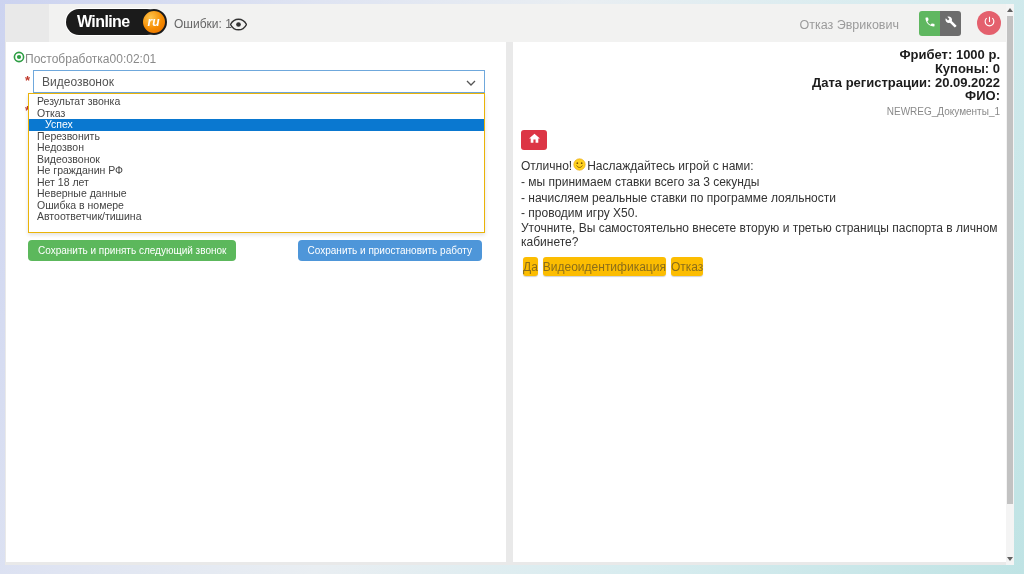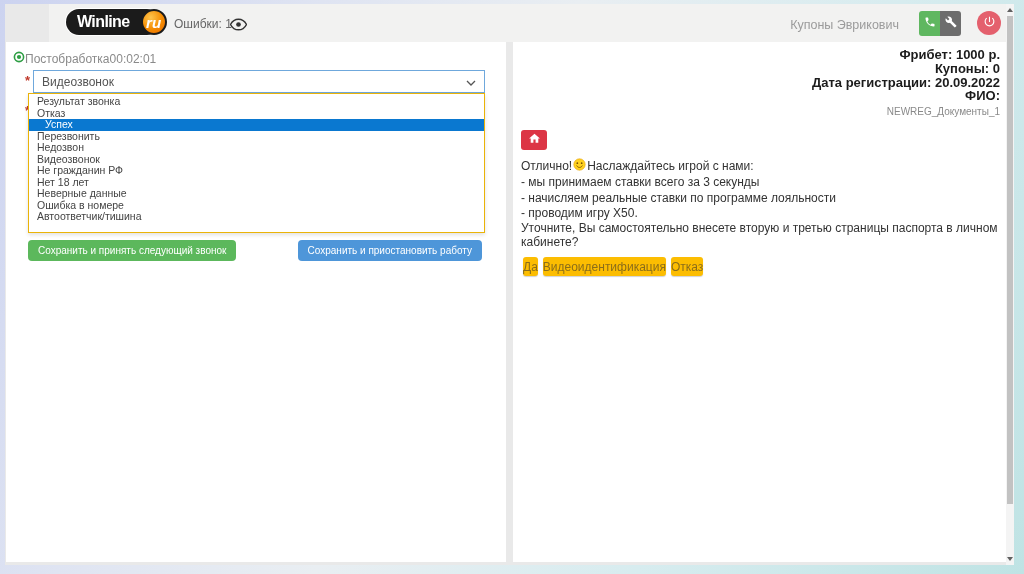--- a/index.html
+++ b/index.html
@@ -12,21 +12,21 @@
   .app { position:absolute; left:5px; top:4px; width:1009px; height:561px; background:#e9e9e9; }
 
   
   .header { position:absolute; top:0; left:0; right:0; height:38px; background:#f2f2f1;margin-left:44px; }
   .logo { position:absolute; left:17px; top:5px; height:26px; display:flex; align-items:center; }
   .logo-pill { background:#1b1b1b; border-radius:14px; height:26px; display:flex; align-items:center;
                padding:0 30px 0 11px; position:relative; box-shadow:0 0 0 1px #fff; }
   .logo-text { color:#fff; font-weight:bold; font-size:16px; letter-spacing:-0.6px; }
   .logo-badge { position:absolute; right:-7px; top:0px; width:26px; height:26px; border-radius:50%;
                 background:radial-gradient(circle at 35% 30%, #ffc54d 0%, #f58b00 55%, #e86a00 100%);
-                border:2px solid #1b1b1b; color:#fff; font-weight:bold; font-style:italic; font-size:15px;
+                border:2px solid #1b1b1b; color:#fff; font-weight:bold; font-style:italic; font-size:12px;
                 display:flex; align-items:center; justify-content:center; }
   .errors { position:absolute; left:125px; top:13px; font-size:12px; color:#666; }
   .eye { position:absolute; left:181px; top:13px; cursor:pointer; }
   .user-name { position:absolute; right:115px; top:14px; font-size:12.5px; color:#9b9b9b; }
   .hdr-btn-group { position:absolute; right:53px; top:7px; display:flex; }
   .hdr-btn { width:21px; height:25px; border:none; display:flex; align-items:center; justify-content:center; cursor:pointer; }
   .hdr-btn.phone { background:#5fb760; border-radius:3px 0 0 3px; }
   .hdr-btn.wrench { background:#6d6d6d; border-radius:0 3px 3px 0; }
   .power-btn { position:absolute; right:13px; top:7px; width:24px; height:24px; border-radius:50%;
                background:#e4606d; border:none; display:flex; align-items:center; justify-content:center; cursor:pointer; }
@@ -91,21 +91,21 @@
         <span class="logo-badge">ru</span>
       </div>
     </div>
     <span class="errors">Ошибки: 1</span>
     <span class="eye">
       <svg width="17" height="13" viewBox="0 0 16 12">
           <path d="M8 1C4.5 1 1.8 3.4.5 6c1.3 2.6 4 5 7.5 5s6.2-2.4 7.5-5C14.2 3.4 11.5 1 8 1z" fill="none" stroke="#333" stroke-width="1.3"></path>
           <circle cx="8" cy="6" r="2.2" fill="#333"></circle>
         </svg>
     </span>
-    <span class="user-name">Купоны Эврикович</span>
+    <span class="user-name">Отказ Эврикович</span>
     <div class="hdr-btn-group">
       <button class="hdr-btn phone">
         <span><svg width="12" height="12" viewBox="0 0 24 24">
               <path fill="#fff" d="M6.62 10.79c1.44 2.83 3.76 5.14 6.59 6.59l2.2-2.21c.27-.27.67-.36 1.02-.24 1.12.37 2.33.57 3.57.57.55 0 1 .45 1 1V20c0 .55-.45 1-1 1-9.39 0-17-7.61-17-17 0-.55.45-1 1-1h3.5c.55 0 1 .45 1 1 0 1.25.2 2.45.57 3.57.11.35.03.74-.25 1.02l-2.2 2.2z"></path>
             </svg></span>
       </button>
       <button class="hdr-btn wrench">
         <span><svg width="12" height="12" viewBox="0 0 24 24">
               <path fill="#fff" d="M22.7 19l-9.1-9.1c.9-2.3.4-5-1.5-6.9-2-2-5-2.4-7.4-1.3L9 6 6 9 1.6 4.7C.4 7.1.9 10.1 2.9 12.1c1.9 1.9 4.6 2.4 6.9 1.5l9.1 9.1c.4.4 1 .4 1.4 0l2.3-2.3c.5-.4.5-1.1.1-1.4z"></path>
             </svg></span>

